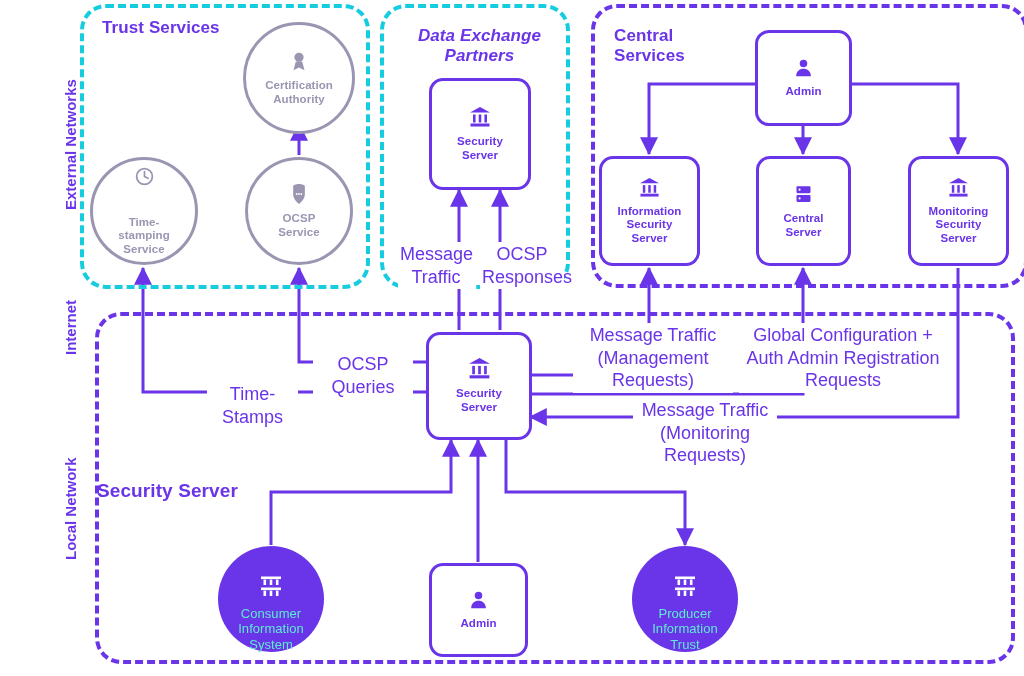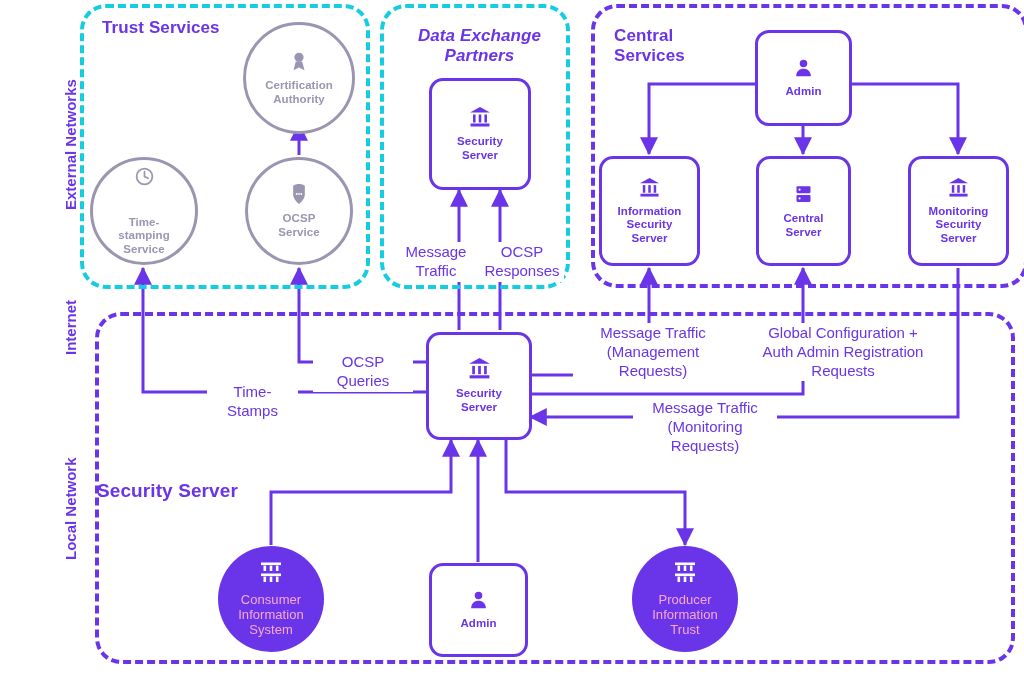--- a/index.html
+++ b/index.html
@@ -79,30 +79,31 @@
   .node-circle-grey{
     border:3px solid #9b95b2;
     border-radius:50%;
     background:#ffffff;
     color:#9b95b2;
   }
   
   .node-circle-fill{
     border-radius:50%;
     background:#6a35e8;
-    color:#f9a8d4;
+    color:#5eead4;
+    justify-content:flex-end;
   }
   .node-circle-fill .nlabel{font-weight:normal;font-size:13px;line-height:1.18;}
 
   
   .elabel{
     position:absolute;
     background:#ffffff;
     color:#6a35e8;
-    font-size:15px;
+    font-size:18px;
     line-height:1.25;
     text-align:center;
     white-space:pre-line;
     padding:1px 2px;
     box-sizing:border-box;
   }
 </style>
 </head>
 <body>
 

